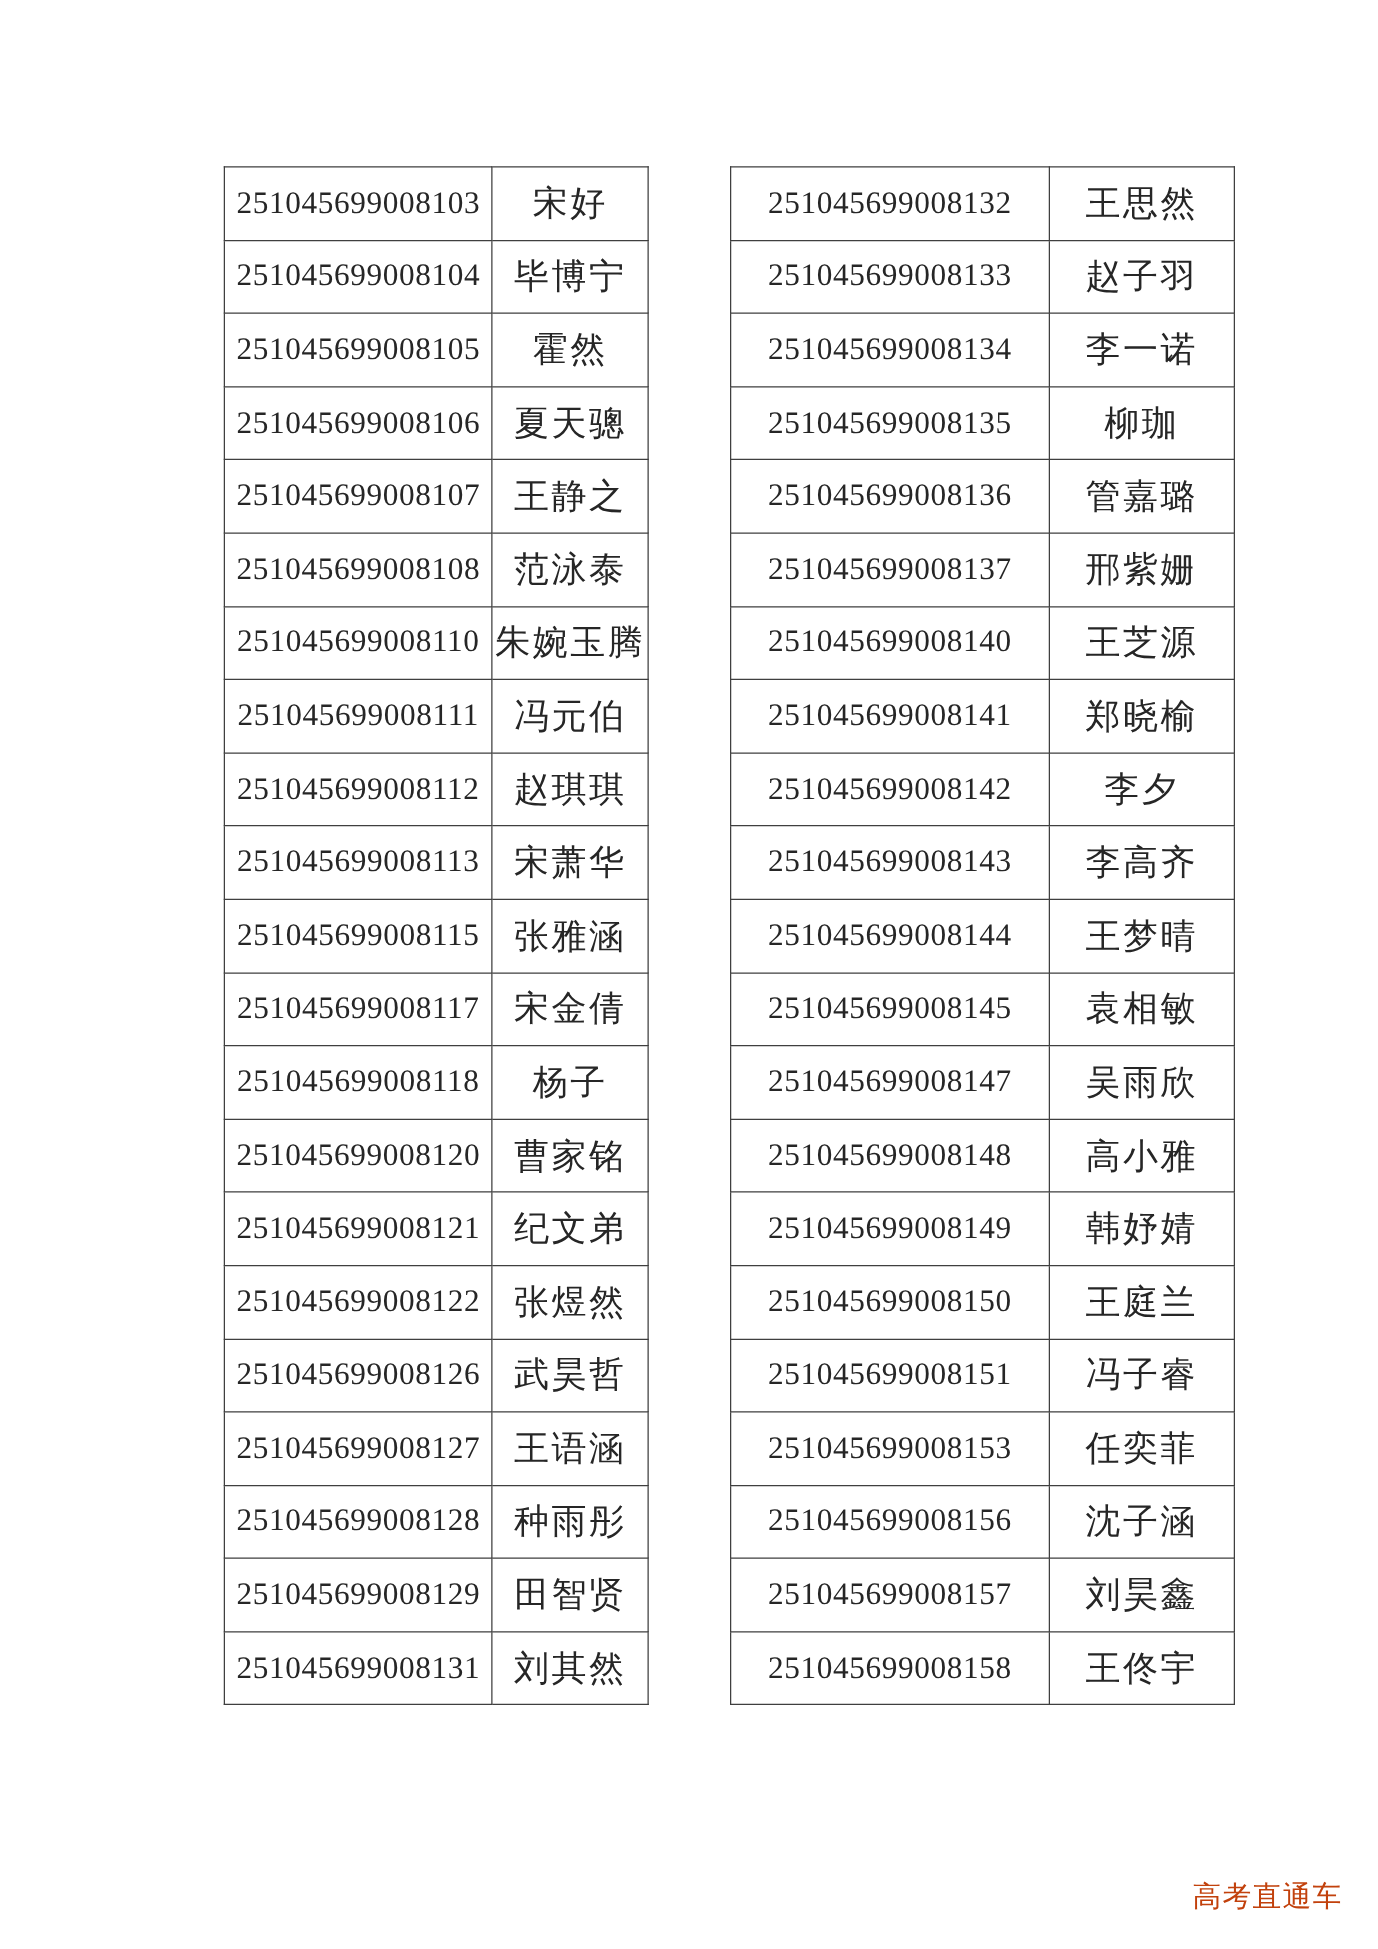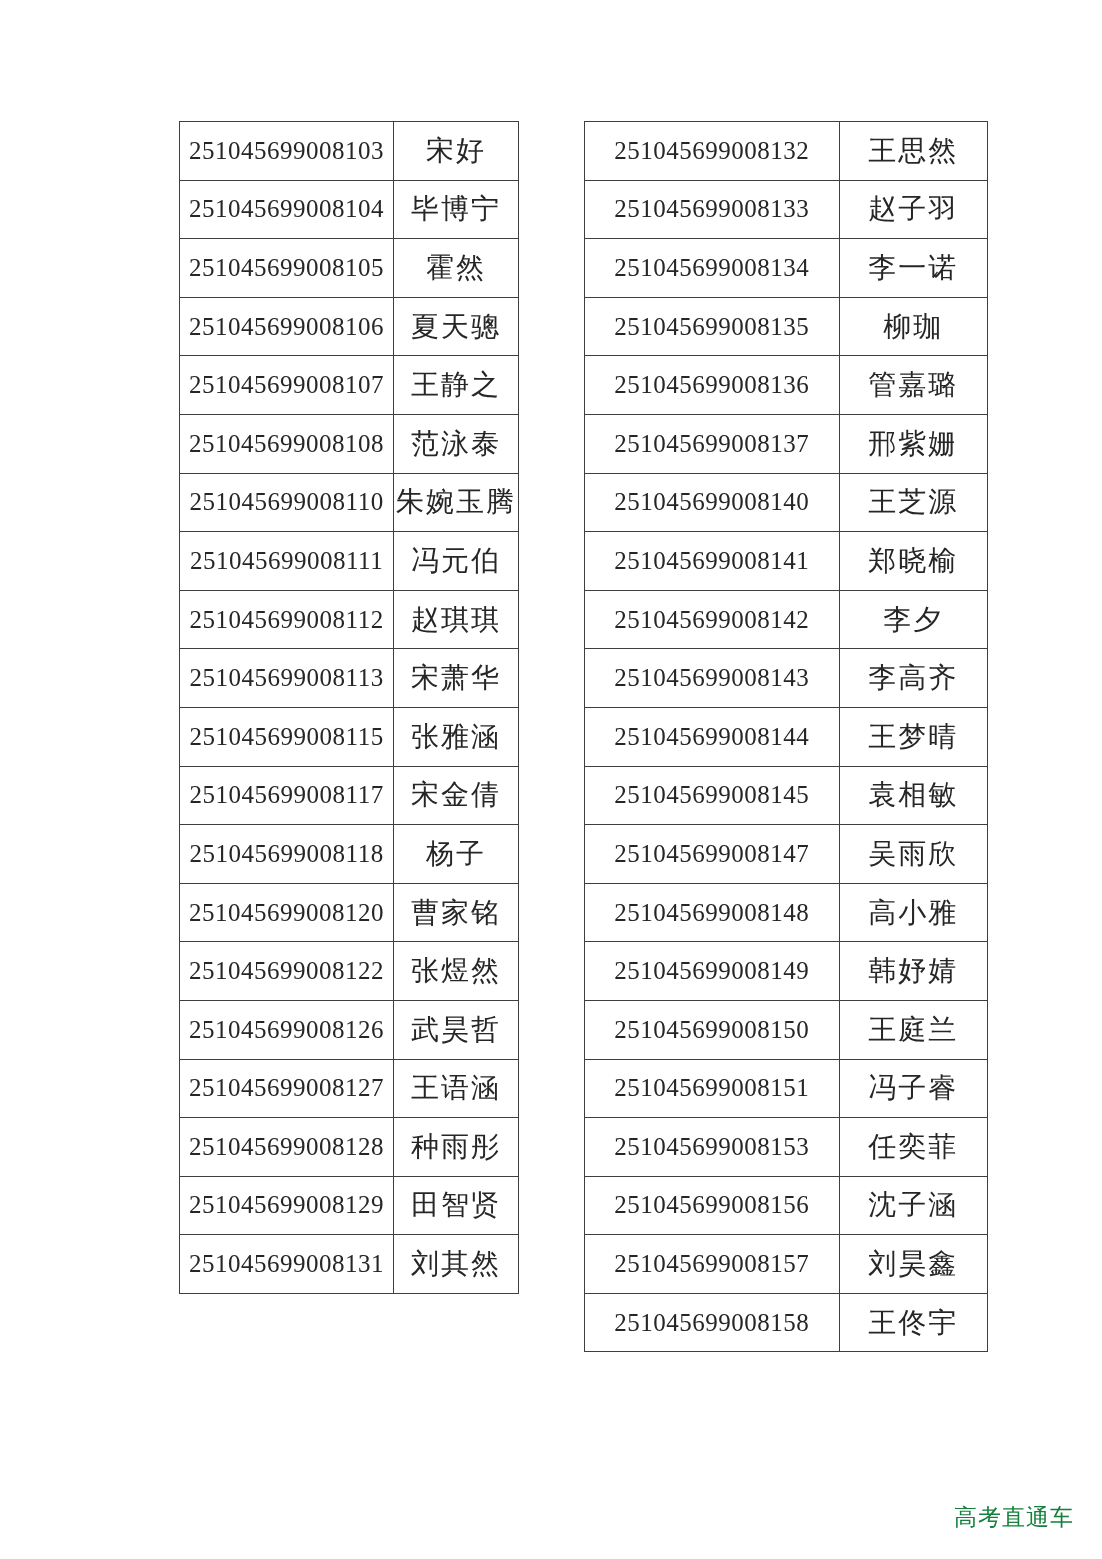--- a/index.html
+++ b/index.html
@@ -7,21 +7,21 @@
   body {
     position: relative;
     width: 1102px;
     height: 1559px;
     background: #ffffff;
     font-family: "Liberation Serif", "DejaVu Serif", serif;
     overflow: hidden;
   }
   .roster-table {
     position: absolute;
-    top: 121px;
+    top: 133px;
     border-collapse: collapse;
     table-layout: fixed;
   }
   .roster-table.left  { left: 179px; width: 340px; }
   .roster-table.right { left: 584px; width: 404px; }
   .roster-table tr { height: 58.6px; }
   .roster-table td {
     border: 1px solid #3f3f3f;
     text-align: center;
     vertical-align: middle;
@@ -39,21 +39,21 @@
     width: 36.8%;
     font-size: 28px;
     letter-spacing: 2px;
   }
   .watermark {
     position: absolute;
     top: 1502px;
     right: 28px;
     font-size: 23px;
     letter-spacing: 1px;
-    color: #15803d;
+    color: #c2410c;
     text-shadow: 1px 1px 0 #ffffff;
     font-family: "Liberation Sans", "DejaVu Sans", sans-serif;
   }
 </style>
 </head>
 <body>
 
 <table class="roster-table left">
   <tbody>
       <tr>
@@ -106,20 +106,24 @@
       </tr>
       <tr>
         <td class="id-cell">251045699008118</td>
         <td class="name-cell">杨子</td>
       </tr>
       <tr>
         <td class="id-cell">251045699008120</td>
         <td class="name-cell">曹家铭</td>
       </tr>
       <tr>
+        <td class="id-cell">251045699008121</td>
+        <td class="name-cell">纪文弟</td>
+      </tr>
+      <tr>
         <td class="id-cell">251045699008122</td>
         <td class="name-cell">张煜然</td>
       </tr>
       <tr>
         <td class="id-cell">251045699008126</td>
         <td class="name-cell">武昊哲</td>
       </tr>
       <tr>
         <td class="id-cell">251045699008127</td>
         <td class="name-cell">王语涵</td>

